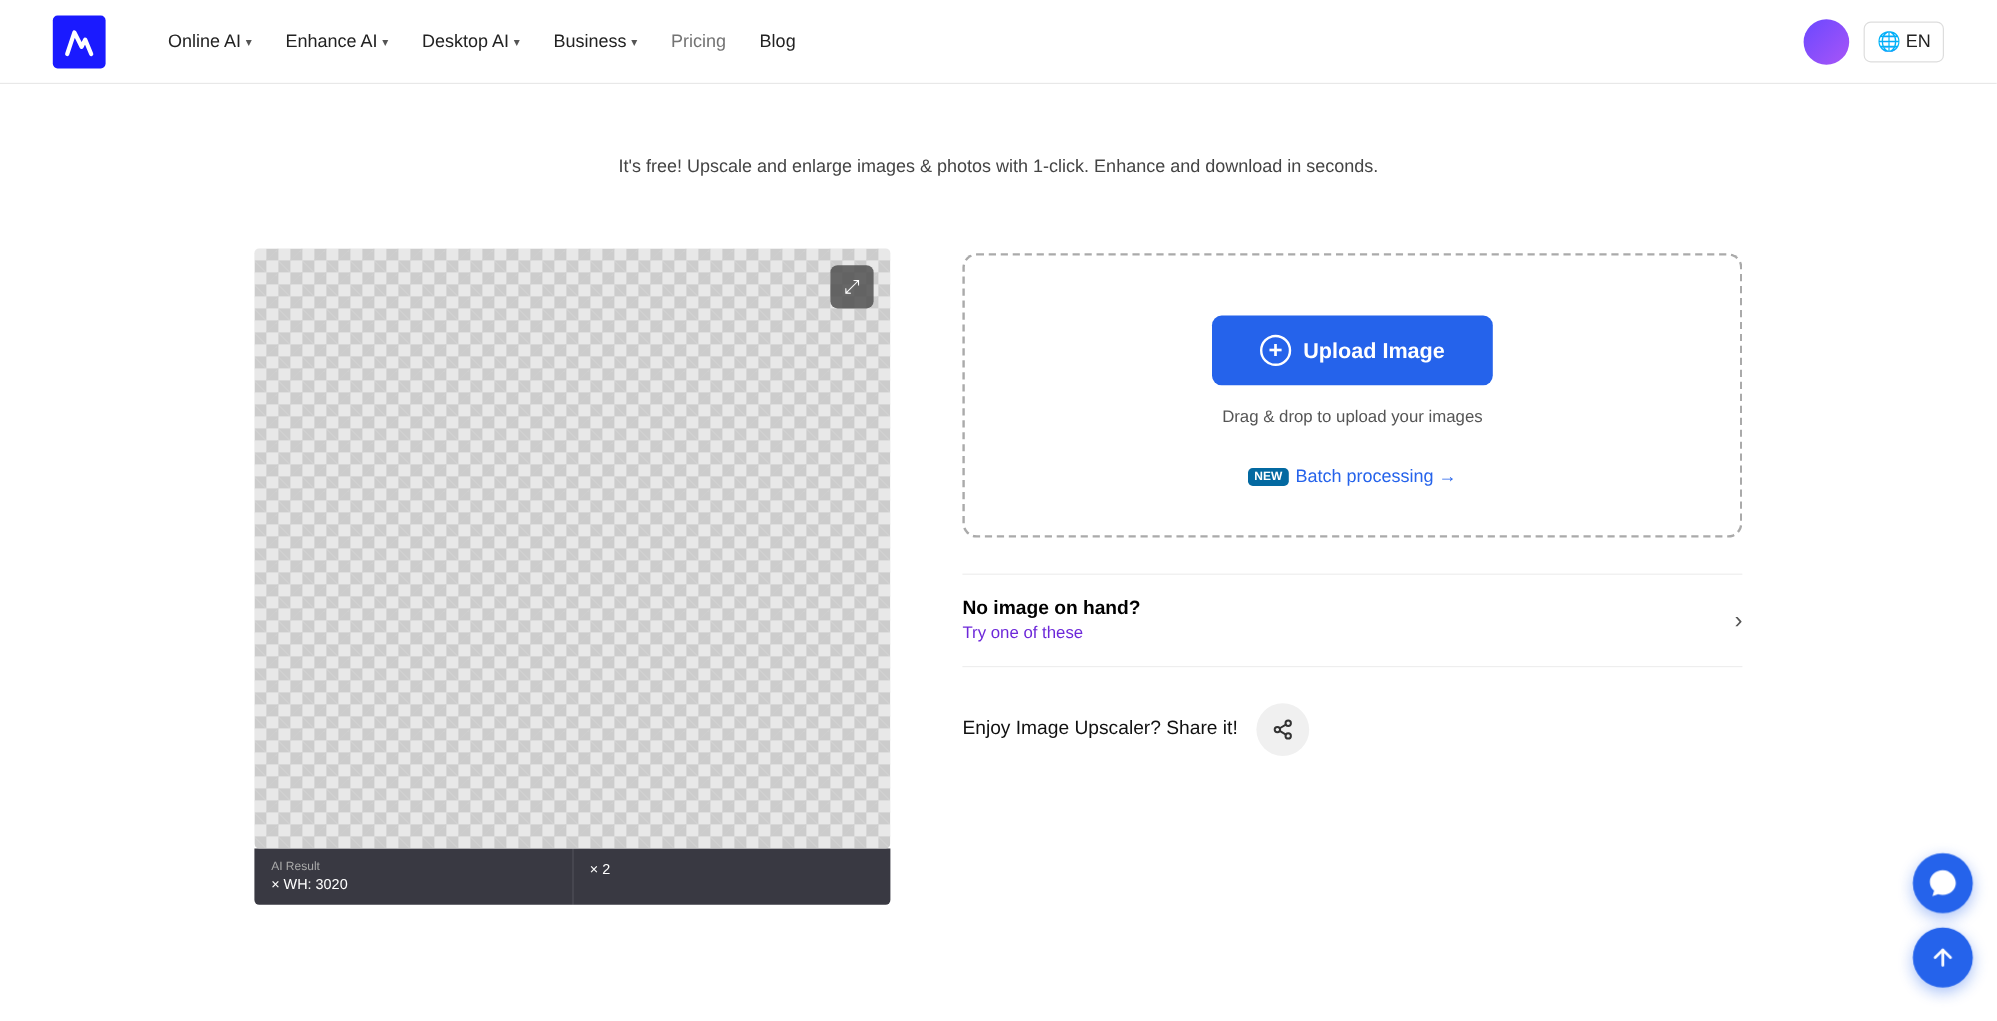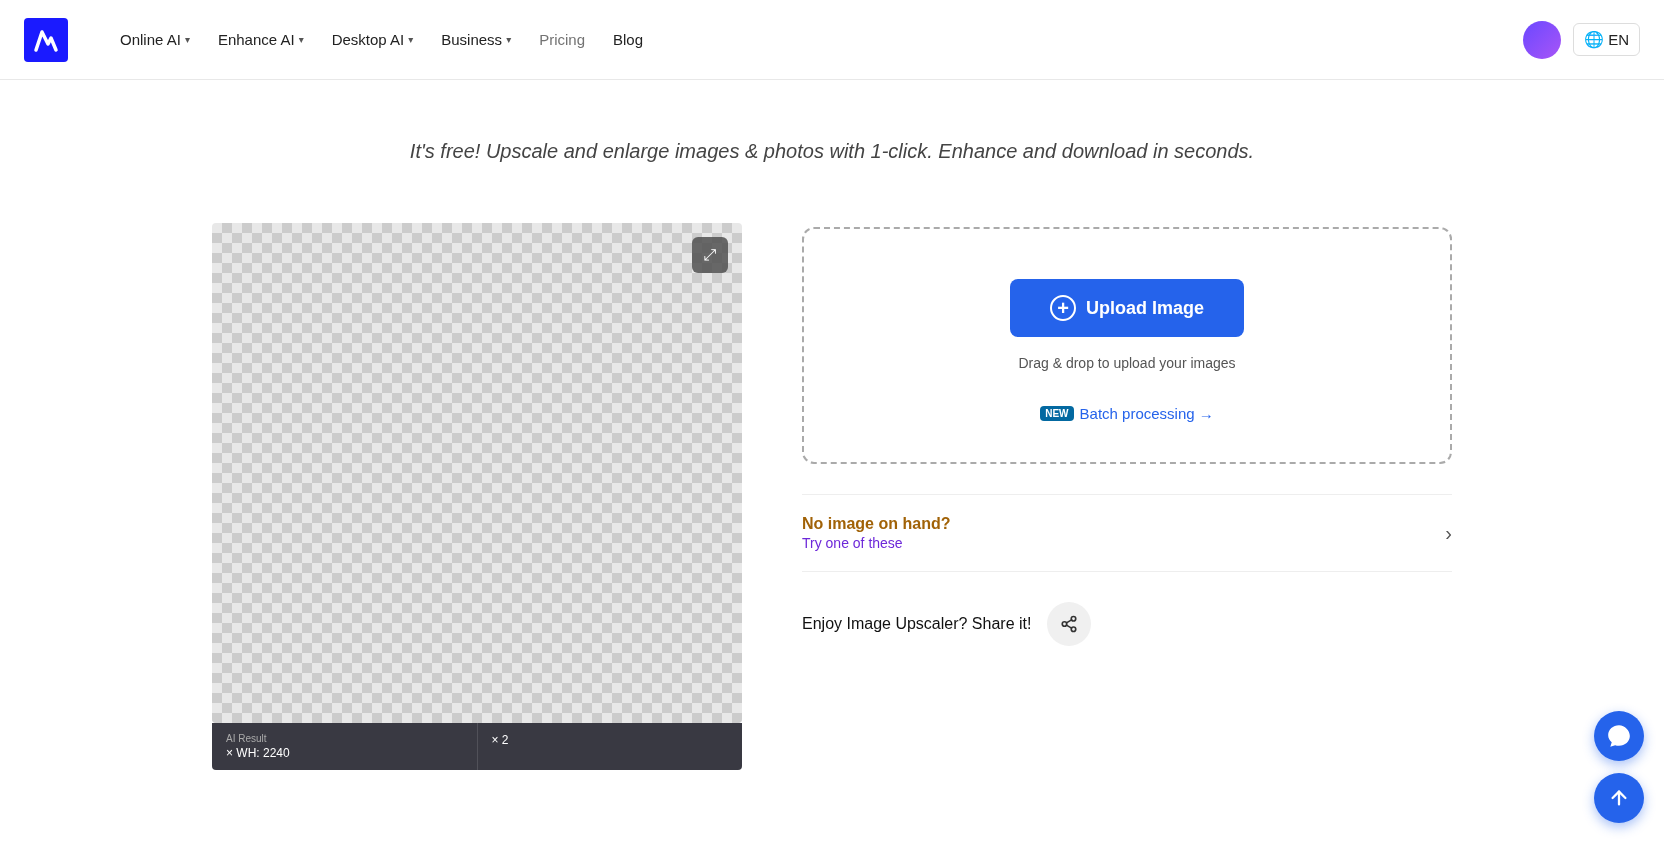--- a/index.html
+++ b/index.html
@@ -1,21 +1,21 @@
 <!DOCTYPE html>
 <html><head>
   <meta charset="utf-8">
   <style>
     * { margin: 0; padding: 0; box-sizing: border-box; }
     body { font-family: -apple-system, BlinkMacSystemFont, 'Segoe UI', sans-serif; background: #fff; color: #1a1a2e; overflow-x: hidden; }
 
     
     nav {
-      display: flex; align-items: center; padding: 0 24px;
-      height: 80px; border-bottom: 1px solid #e8e8e8;
+      display: flex; align-items: center; padding: 0 44px;
+      height: 70px; border-bottom: 1px solid #e8e8e8;
       position: sticky; top: 0; background: #fff; z-index: 100;
     }
     .nav-logo { display: flex; align-items: center; margin-right: 40px; }
     .nav-logo-icon {
       width: 44px; height: 44px; background: #1a1aff;
       display: flex; align-items: center; justify-content: center;
       border-radius: 4px;
     }
     .nav-logo-icon svg { width: 28px; height: 28px; }
     .nav-links { display: flex; align-items: center; gap: 4px; flex: 1; }
@@ -36,21 +36,21 @@
     .nav-lang {
       display: flex; align-items: center; gap: 4px;
       font-size: 15px; color: #222; cursor: pointer;
       border: 1px solid #ddd; border-radius: 6px; padding: 6px 10px;
     }
     .globe-icon { font-size: 16px; }
 
     
     .hero { text-align: center; padding: 60px 20px 40px; }
     .hero-title { font-size: 42px; font-weight: 800; color: #111; margin-bottom: 14px; }
-    .hero-sub { font-size: 20px; color: #444; font-style: italic; }
+    .hero-sub { font-size: 15px; color: #444; }
 
     
     .main-content {
       display: flex; gap: 60px; padding: 20px 80px 60px;
       align-items: flex-start; max-width: 1400px; margin: 0 auto;
     }
 
     
     .image-preview-container { flex: 0 0 530px; position: relative; }
     .image-preview {
@@ -117,21 +117,21 @@
       border-radius: 4px; padding: 2px 5px;
     }
 
     
     .try-section {
       display: flex; align-items: center; justify-content: space-between;
       padding: 20px 0; border-top: 1px solid #eee; border-bottom: 1px solid #eee;
       margin-bottom: 30px; cursor: pointer;
     }
     .try-text-block {}
-    .try-title { font-size: 16px; font-weight: 600; color: #a16207; margin-bottom: 2px; }
+    .try-title { font-size: 16px; font-weight: 600; color: #000000; margin-bottom: 2px; }
     .try-sub { font-size: 14px; color: #6d28d9; }
     .chevron-right { font-size: 20px; color: #555; }
 
     
     .share-section { display: flex; align-items: center; gap: 16px; }
     .share-text { font-size: 16px; font-weight: 500; color: #111; }
     .share-btn {
       width: 44px; height: 44px; border-radius: 50%;
       background: #f0f0f0; border: none; cursor: pointer;
       display: flex; align-items: center; justify-content: center;
@@ -205,21 +205,21 @@
   <div class="image-preview-container">
     <div class="image-preview">
       <div class="checker-bg"></div>
       <div class="expand-btn">
         <span>⤢</span>
       </div>
     </div>
     <div class="image-info-bar">
       <div class="info-cell">
         <span class="info-label">AI Result</span>
-        <span class="info-value">× WH: 2240</span>
+        <span class="info-value">× WH: 3020</span>
       </div>
       <div class="info-cell">
         <span class="info-value">× 2</span>
       </div>
     </div>
   </div>
 
   <div class="upload-panel">
     <div class="upload-dropzone">
       <button class="upload-btn">

